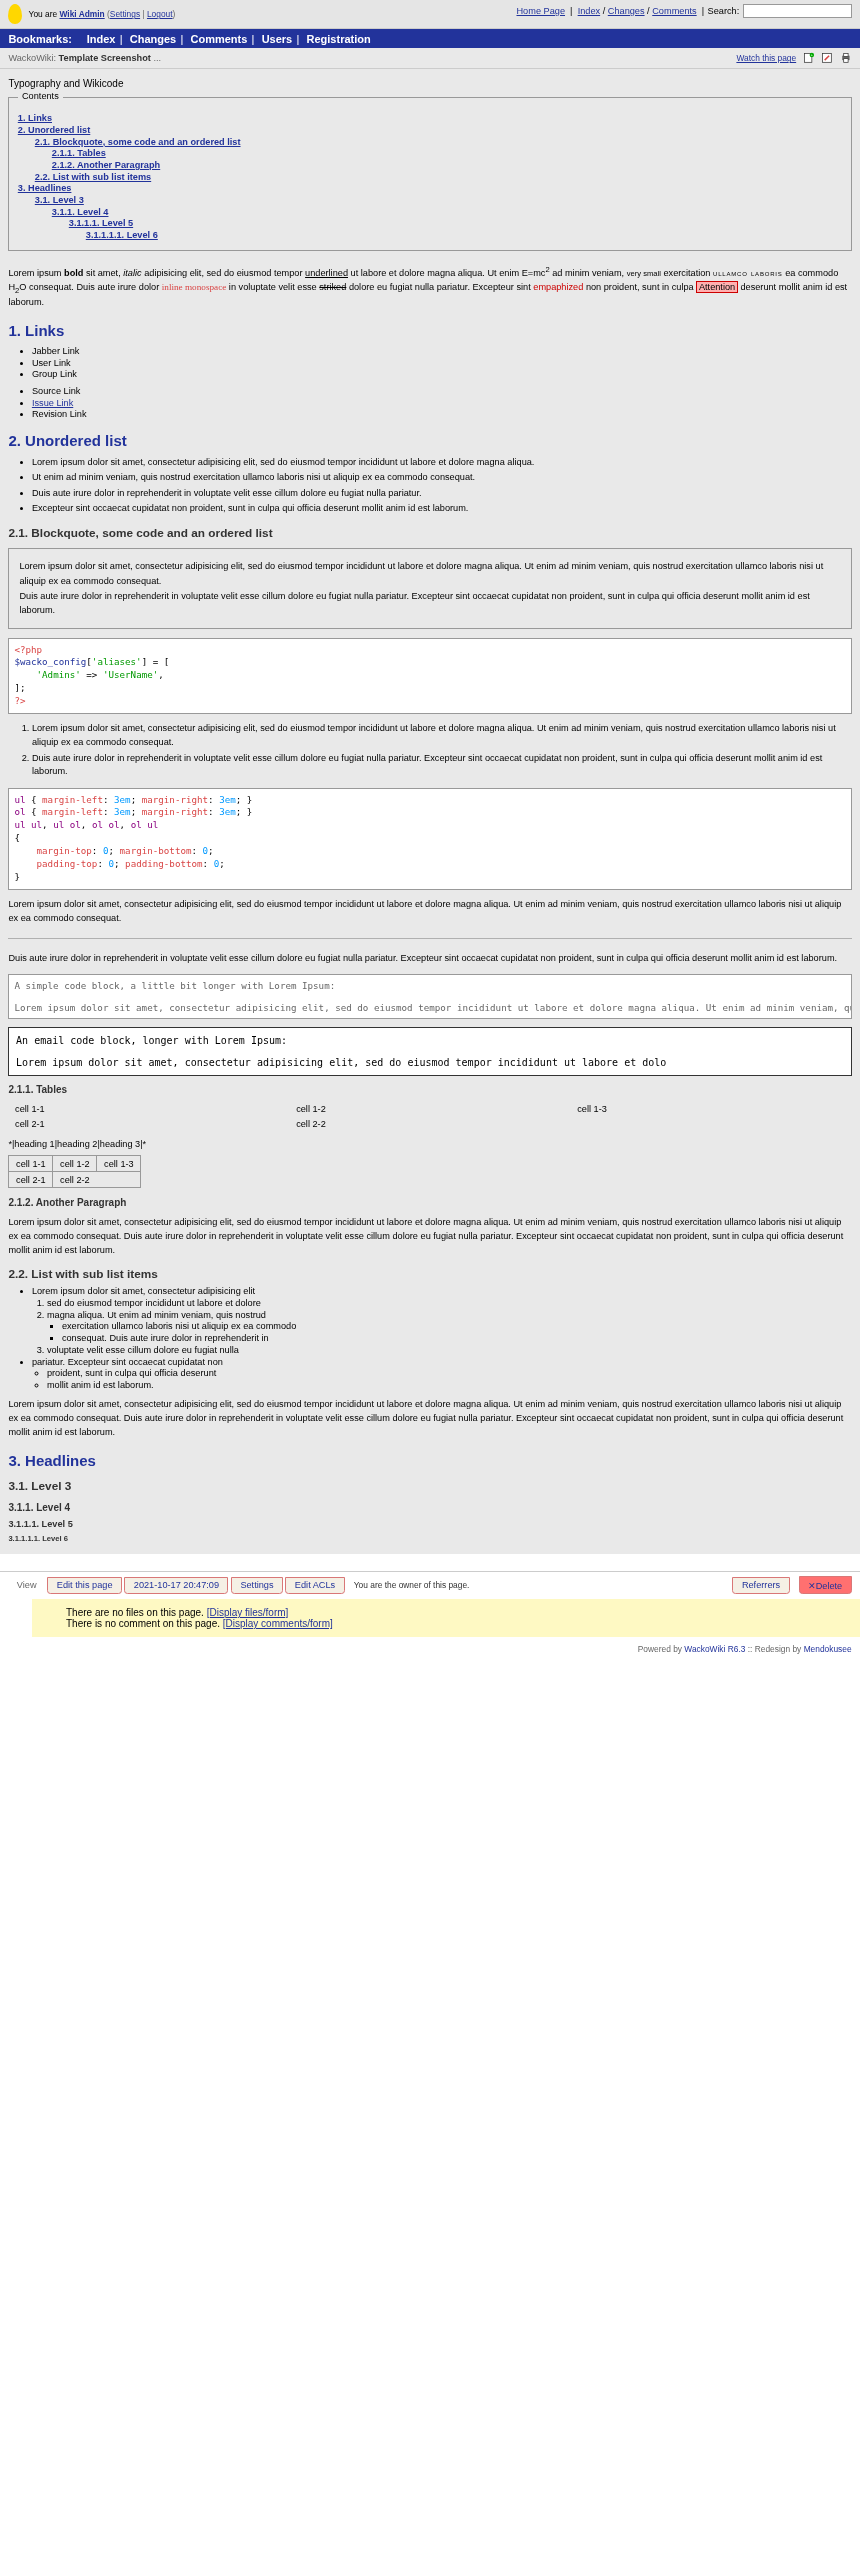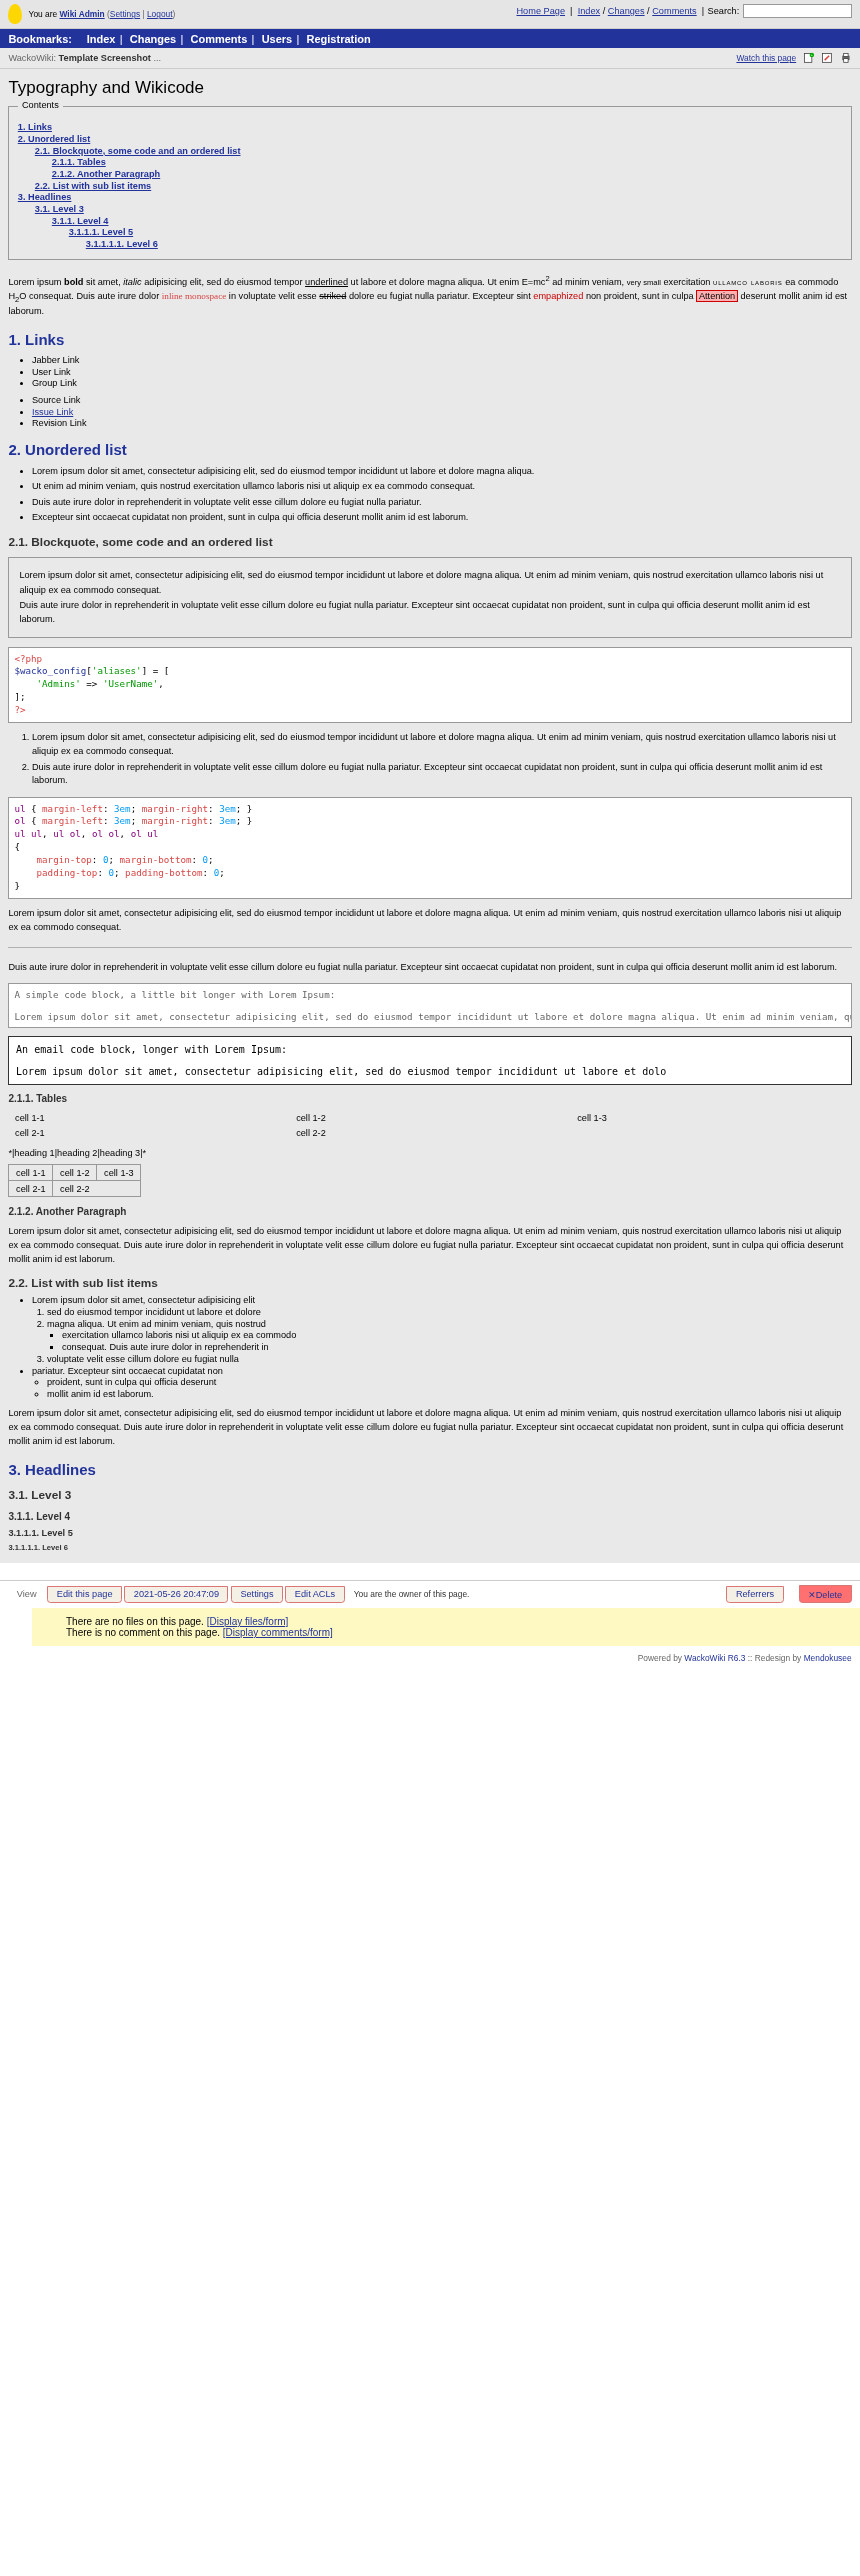--- a/index.html
+++ b/index.html
@@ -20,21 +20,21 @@
 .bookmarks span.label { font-weight: bold; }
 .bookmarks span.sep { color: #fff; margin: 0 1.7px; }
 .page-header { background: #e9e9e9; padding: 4.2px 8.4px; display: flex; justify-content: space-between; align-items: center; border-bottom: 0.8px solid #ccc; }
 .page-path { color: #666; font-size: 9.2px; }
 .page-path a { color: #666; text-decoration: none; }
 .page-path .title { font-weight: bold; color: #333; }
 .page-actions { display: flex; align-items: center; gap: 6.7px; font-size: 8.4px; }
 .page-actions a { color: #22339b; text-decoration: underline; }
 .action-icon { width: 11.8px; height: 11.8px; display: inline-block; }
 .content { background: #e9e9e9; padding: 8.4px; }
-.page-title { font-size: 17px; font-weight: normal; margin-bottom: 8.4px; }
+.page-title { font-size: 10px; font-weight: normal; margin-bottom: 8.4px; }
 .toc { border: 0.8px solid #999; background: #e9e9e9; padding: 8.4px; margin-bottom: 12.6px; position: relative; }
 .toc-legend { position: absolute; top: -6.7px; left: 8.4px; background: #e9e9e9; padding: 0 4.2px; font-size: 9.2px; }
 .toc ul { list-style: none; margin-left: 0; }
 .toc > ul { margin-top: 6.7px; }
 .toc ul ul { margin-left: 17px; }
 .toc a { color: #22339b; text-decoration: underline; }
 .toc li { margin: 1.7px 0; }
 .toc .main-item { font-weight: bold; }
 .body-text { font-size: 9.2px; line-height: 1.5; margin: 8.4px 0; }
 .body-text .underline { text-decoration: underline; }
@@ -82,21 +82,21 @@
 table.bordered td, table.bordered th { border: 0.8px solid #999; padding: 2.5px 6.7px; }
 .table-markup { font-size: 9.2px; margin: 6.7px 0 1.7px; }
 ul.nested { margin-left: 23.5px; list-style: disc; }
 ul.nested li { margin: 1.7px 0; font-size: 9.2px; }
 ul.nested ol { margin-left: 15px; list-style: decimal; }
 ul.nested ul { margin-left: 15px; }
 ul.nested ul.square { list-style: square; }
 ul.nested ul.circle { list-style: circle; }
 .footer { margin-top: 17px; padding: 4.2px 8.4px; display: flex; justify-content: space-between; align-items: center; background: #fff; border-top: 0.8px solid #ccc; }
 .footer-left { display: flex; align-items: center; gap: 2.5px; }
-.footer-right { display: flex; align-items: center; gap: 15px; }
+.footer-right { display: flex; align-items: center; gap: 9px; }
 .footer-tab { border: 0.8px solid #d97777; background: #f5f0e5; padding: 2.5px 8.4px; font-size: 9.2px; color: #22339b; text-decoration: none; border-radius: 0 0 3.4px 3.4px; cursor: pointer; }
 .footer-tab.delete { background: #ff7070; color: #22339b; }
 .footer-tab.view { border: none; background: none; color: #666; }
 .footer-owner { font-size: 8.4px; color: #333; margin-left: 6.7px; }
 .footer-info { background: #fef9c3; padding: 8.4px 8.4px 8.4px 34px; font-size: 10px; margin-left: 32px; }
 .footer-info a { color: #22339b; text-decoration: underline; }
 .powered { text-align: right; padding: 6.7px 8.4px; background: #fff; font-size: 8.4px; color: #666; }
 .powered a { color: #22339b; text-decoration: none; }
 </style>
 </head>
@@ -321,21 +321,21 @@
   <h3 class="section">3.1. Level 3</h3>
   <h4 class="section">3.1.1. Level 4</h4>
   <h5 class="section">3.1.1.1. Level 5</h5>
   <h6 class="section">3.1.1.1.1. Level 6</h6>
 </div>
 
 <div class="footer">
   <div class="footer-left">
     <span class="footer-tab view">View</span>
     <a class="footer-tab">Edit this page</a>
-    <a class="footer-tab">2021-05-26 20:47:09</a>
+    <a class="footer-tab">2021-10-17 20:47:09</a>
     <a class="footer-tab">Settings</a>
     <a class="footer-tab">Edit ACLs</a>
     <span class="footer-owner">You are the owner of this page.</span>
   </div>
   <div class="footer-right">
     <a class="footer-tab">Referrers</a>
     <a class="footer-tab delete">✕<span>Delete</span></a>
   </div>
 </div>
 

